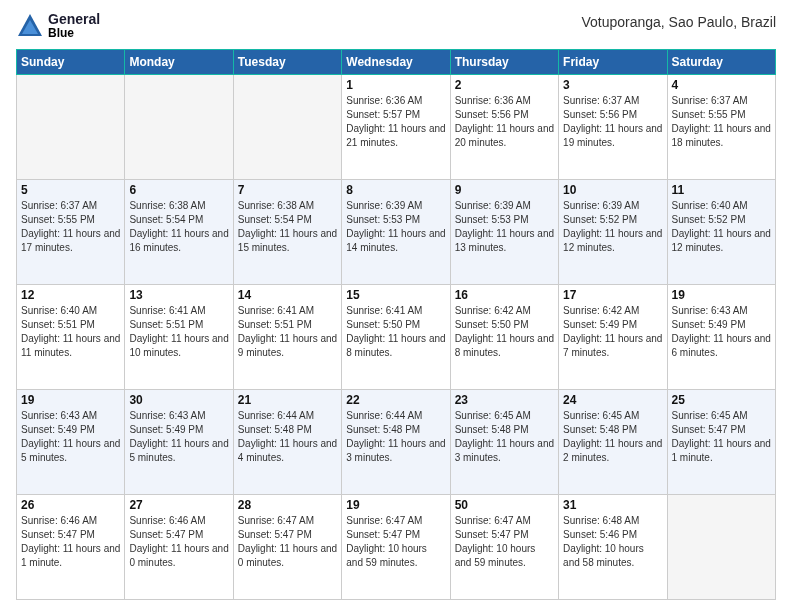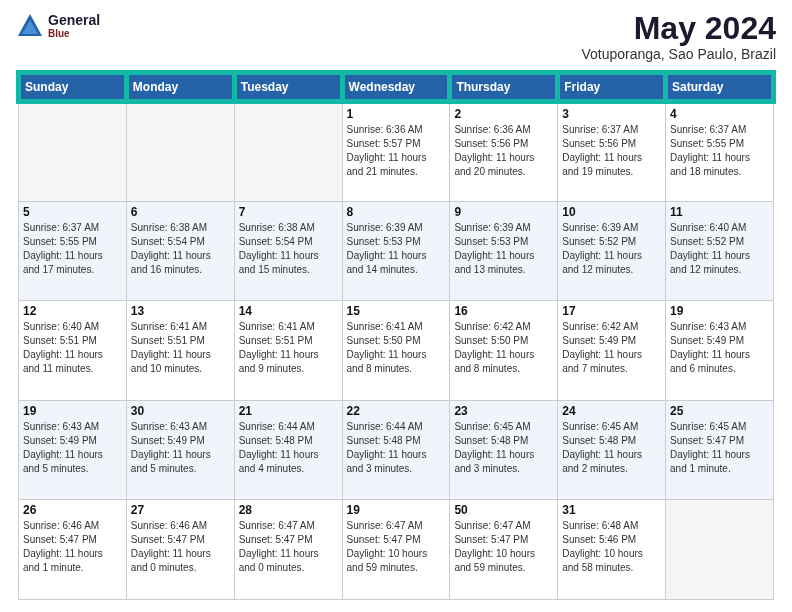--- a/index.html
+++ b/index.html
@@ -32,23 +32,23 @@
       display: flex;
       flex-direction: column;
       line-height: 1.1;
     }
     .logo-general {
       font-size: 14px;
       font-weight: bold;
       color: #1a1a2e;
     }
     .logo-blue {
-      font-size: 10px;
-      font-weight: bold;
-      color: #7f1d1d;
+      font-size: 12px;
+      font-weight: bold;
+      color: #000000;
     }
     .logo-icon {
       width: 28px;
       height: 28px;
     }
     .title-block {
       text-align: right;
     }
     .month-title {
       font-size: 32px;
@@ -68,21 +68,21 @@
       width: 100%;
       table-layout: fixed;
     }
     .calendar th {
       background: #2563a8;
       color: #fff;
       font-size: 12px;
       font-weight: bold;
       padding: 5px 4px;
       text-align: left;
-      border: 5px solid #14b8a6;
+      border: 1px solid #14b8a6;
     }
     .calendar td {
       border: 1px solid #ccc;
       vertical-align: top;
       padding: 3px 4px;
       font-size: 9.5px;
       color: #333;
       background: #fff;
       height: 88px;
     }
@@ -113,21 +113,20 @@
       <svg class="logo-icon" viewBox="0 0 28 28">
         <polygon points="14,2 26,24 2,24" fill="#2563a8"></polygon>
         <polygon points="14,8 22,22 6,22" fill="#4a90d9"></polygon>
       </svg>
       <div class="logo-text">
         <span class="logo-general">General</span>
         <span class="logo-blue">Blue</span>
       </div>
     </div>
     <div class="title-block">
-      <div class="month-title">May 2024</div>
       <div class="location">Votuporanga, Sao Paulo, Brazil</div>
     </div>
   </div>
 
   <table class="calendar">
     <thead>
       <tr id="header-row">
           <th>Sunday</th>
           <th>Monday</th>
           <th>Tuesday</th>

